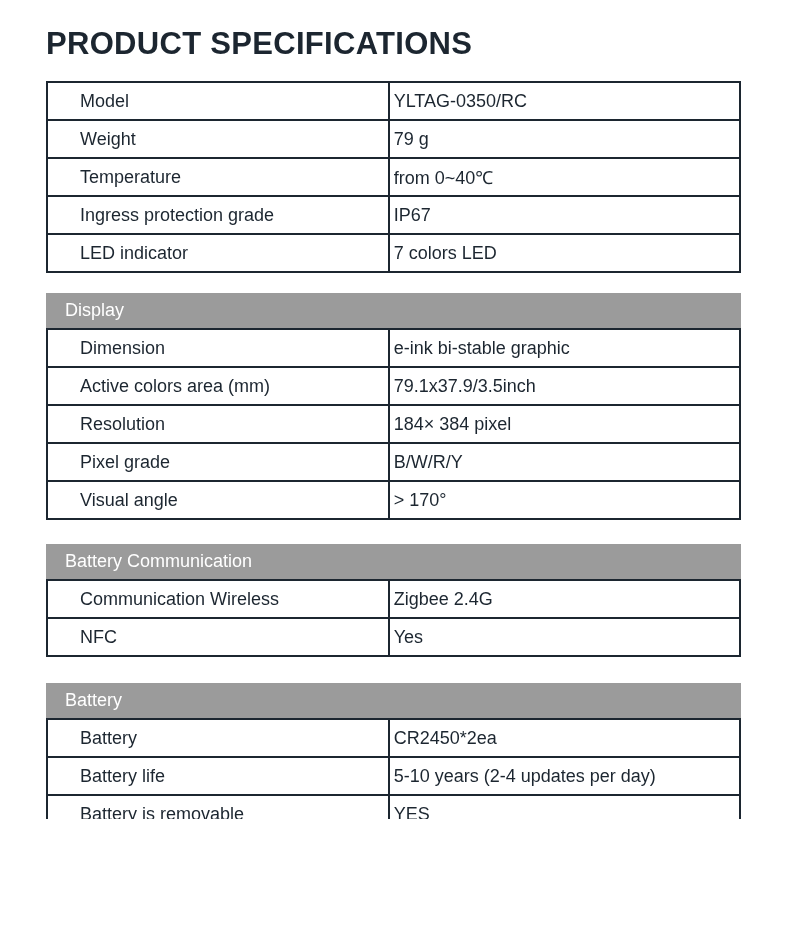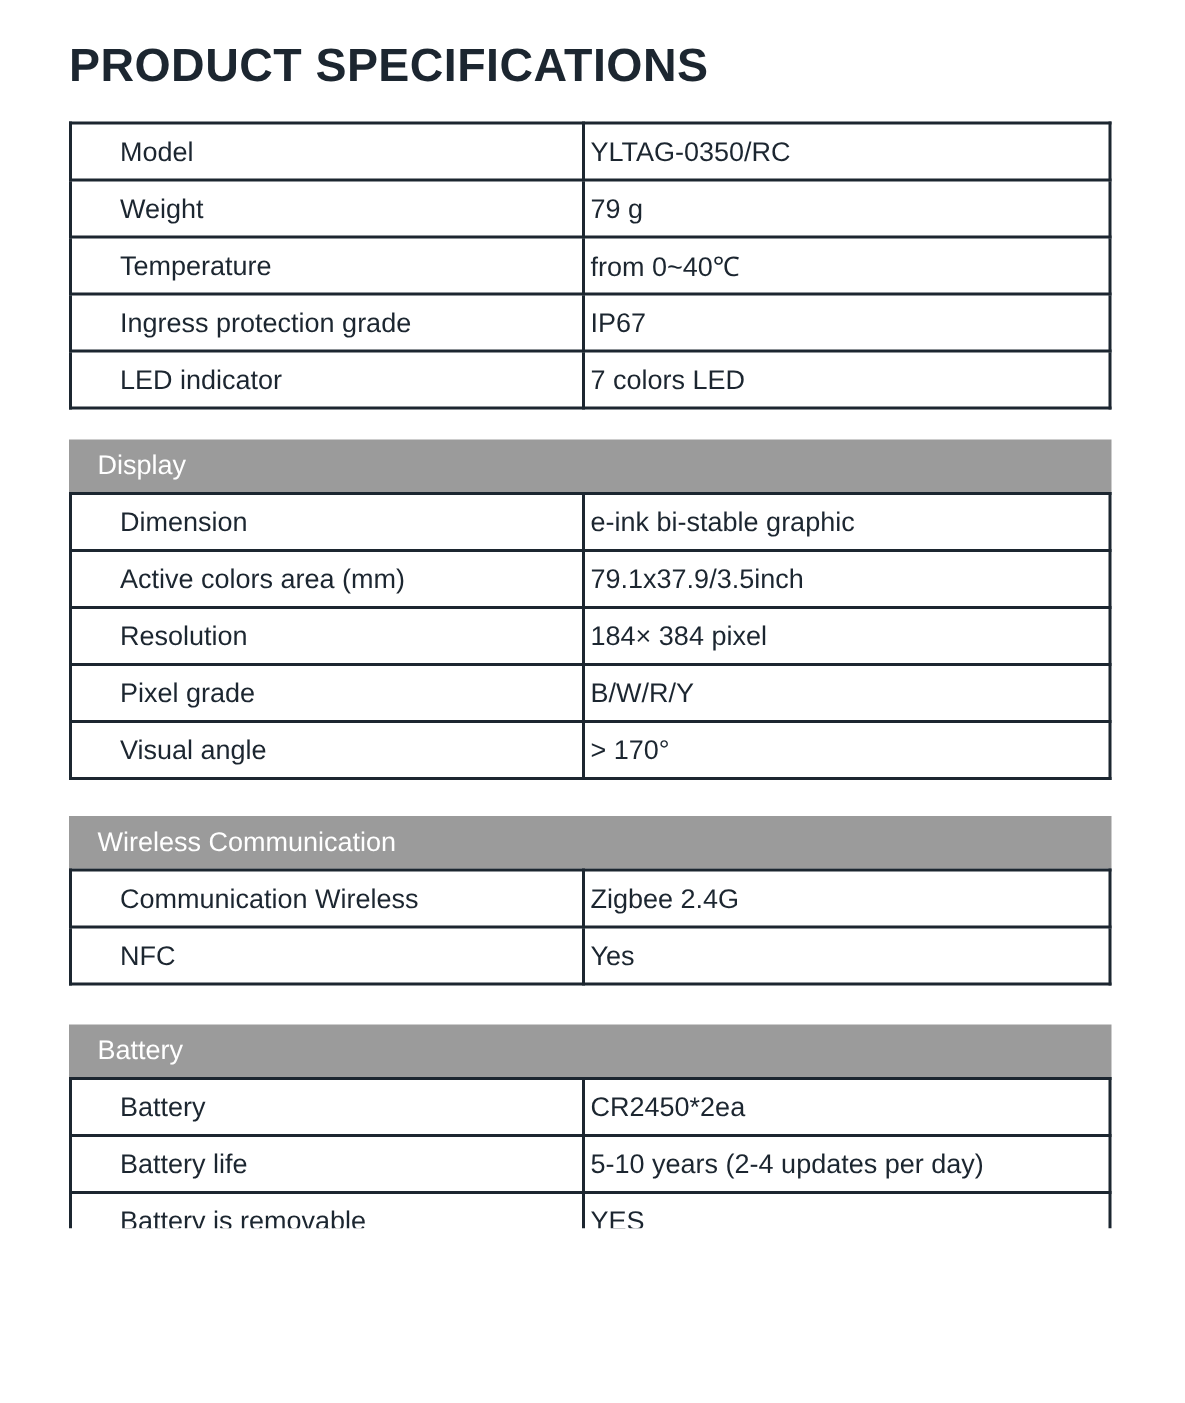--- a/index.html
+++ b/index.html
@@ -132,21 +132,21 @@
   <tr>
     <td class="label-cell">Visual angle</td>
     <td class="value-cell">&gt; 170°</td>
   </tr>
 </tbody>
     </table>
   </section>
 
   <section class="spec-section gap-after-3">
     <div class="section-header">
-      <span class="section-header-label">Wireless Communication</span>
+      <span class="section-header-label">Battery Communication</span>
     </div>
     <table class="spec-table">
       <tbody>
   <tr>
     <td class="label-cell">Communication Wireless</td>
     <td class="value-cell">Zigbee 2.4G</td>
   </tr>
 
   <tr>
     <td class="label-cell">NFC</td>

